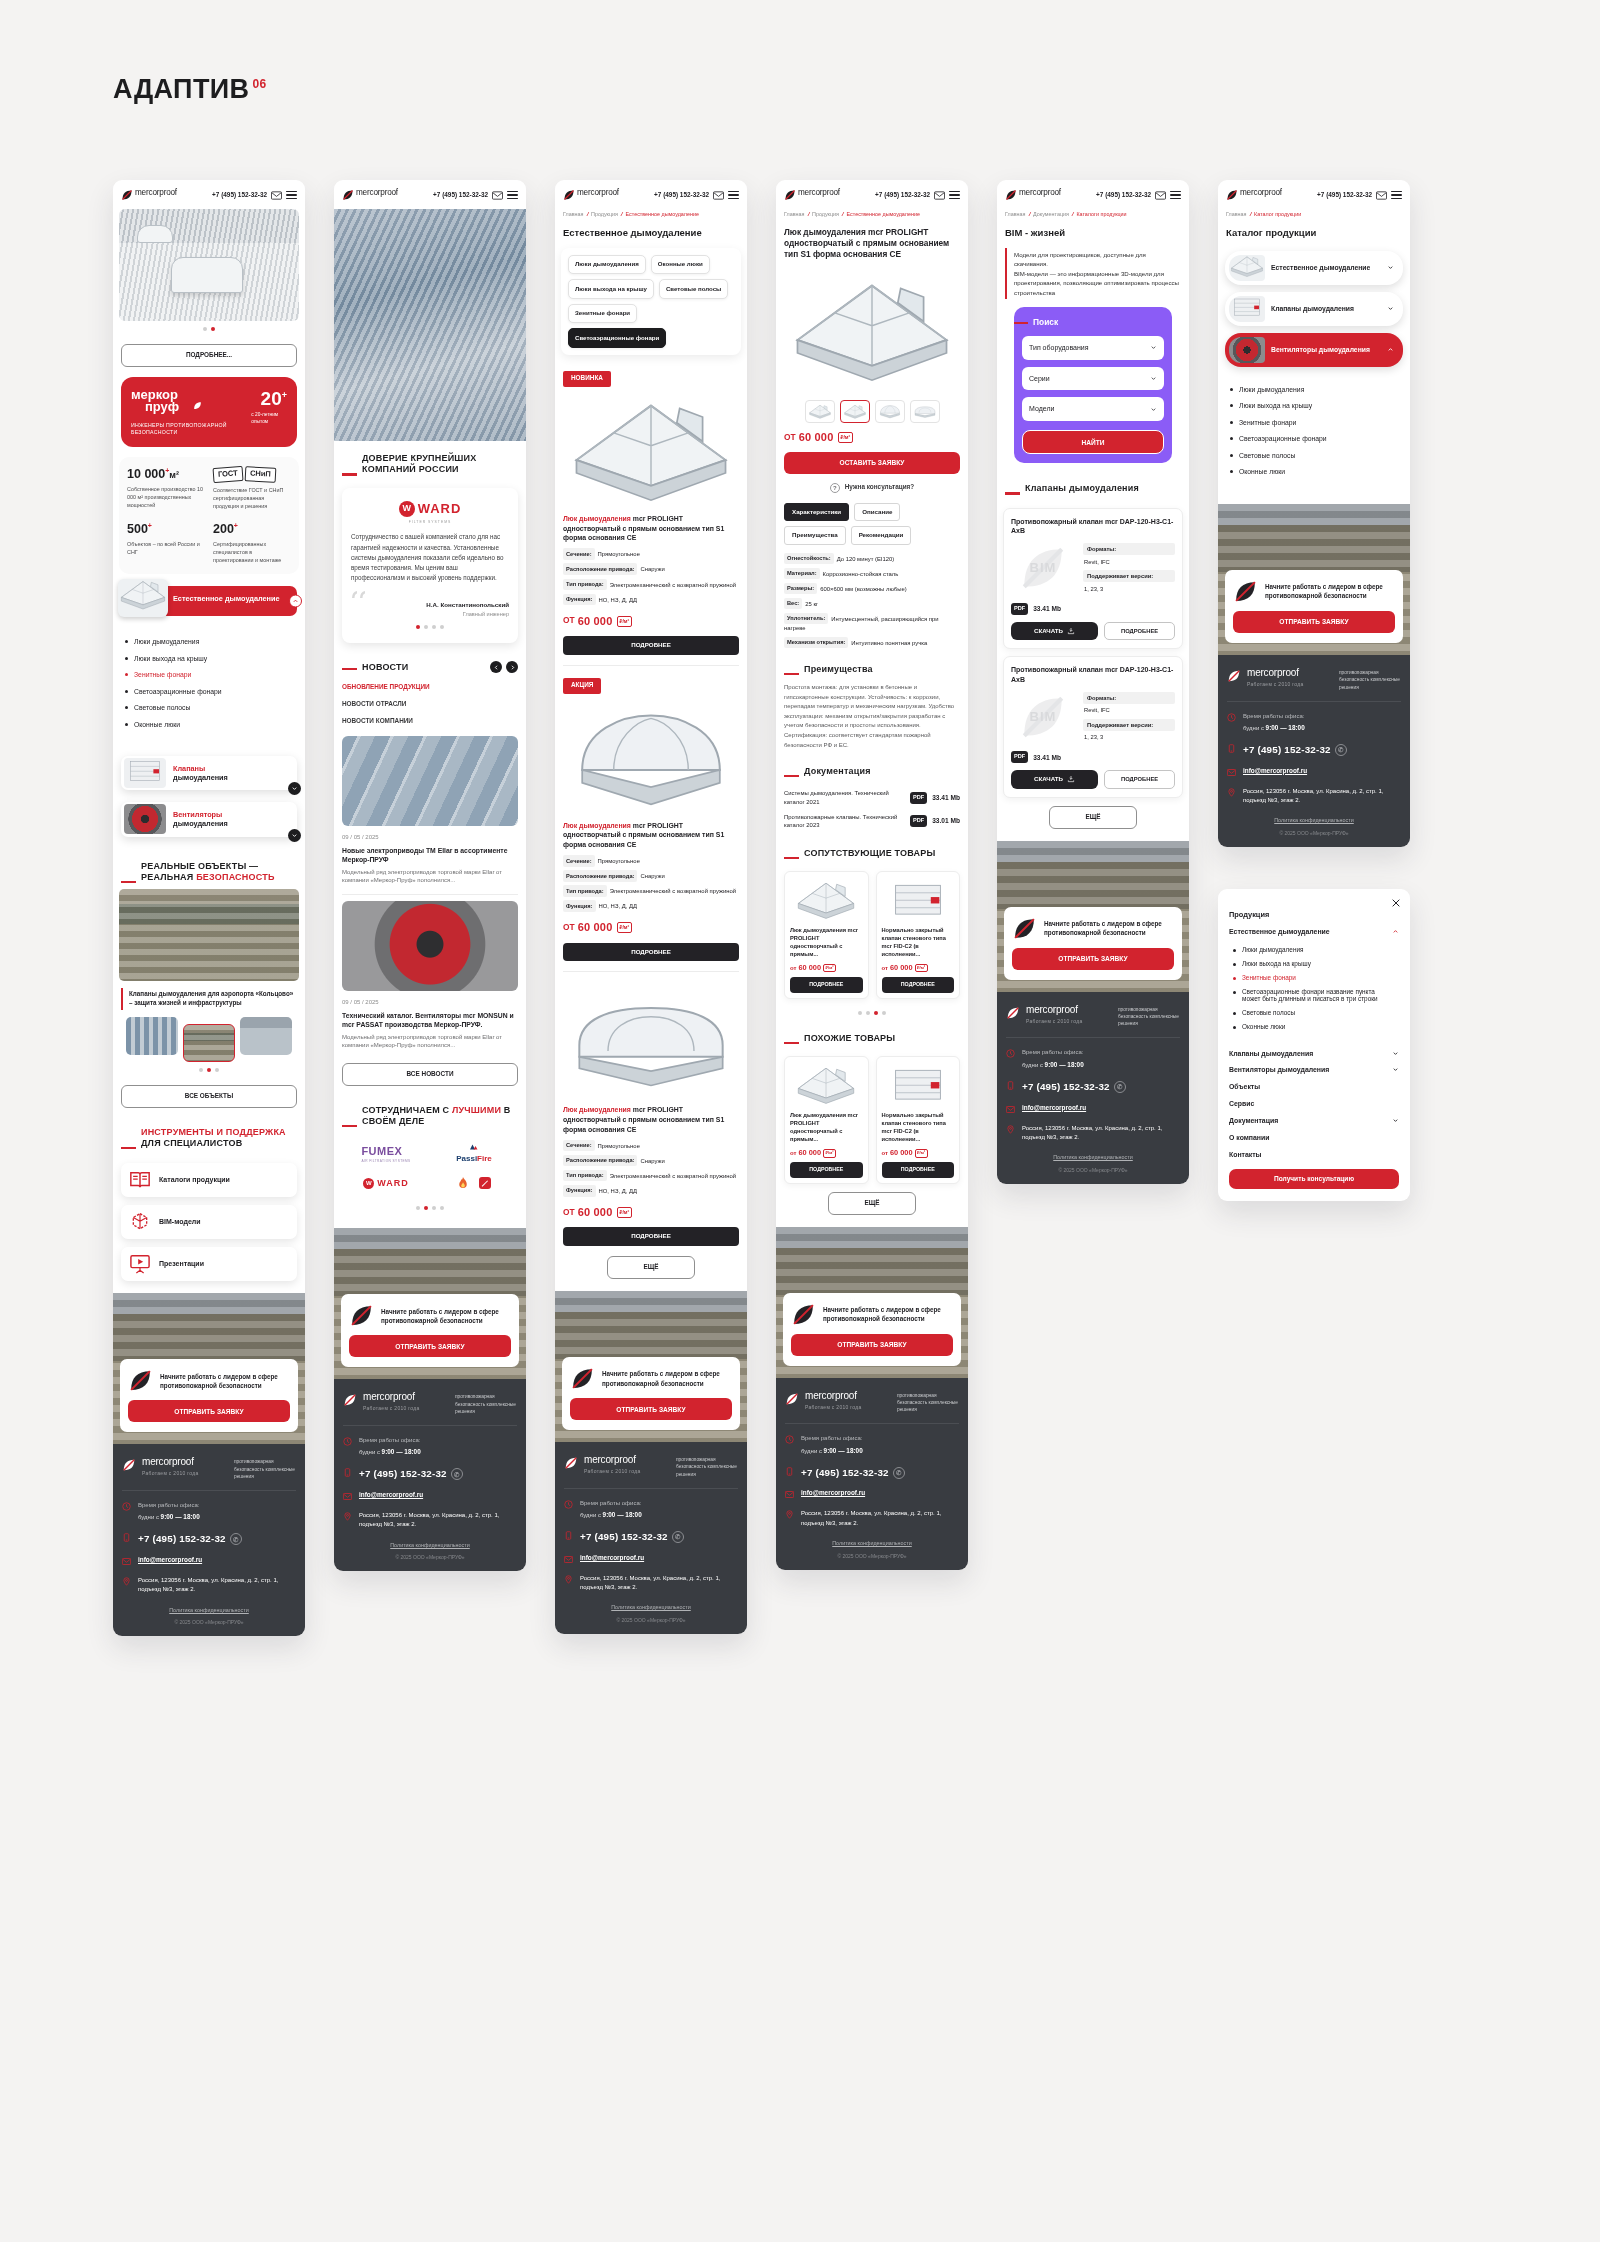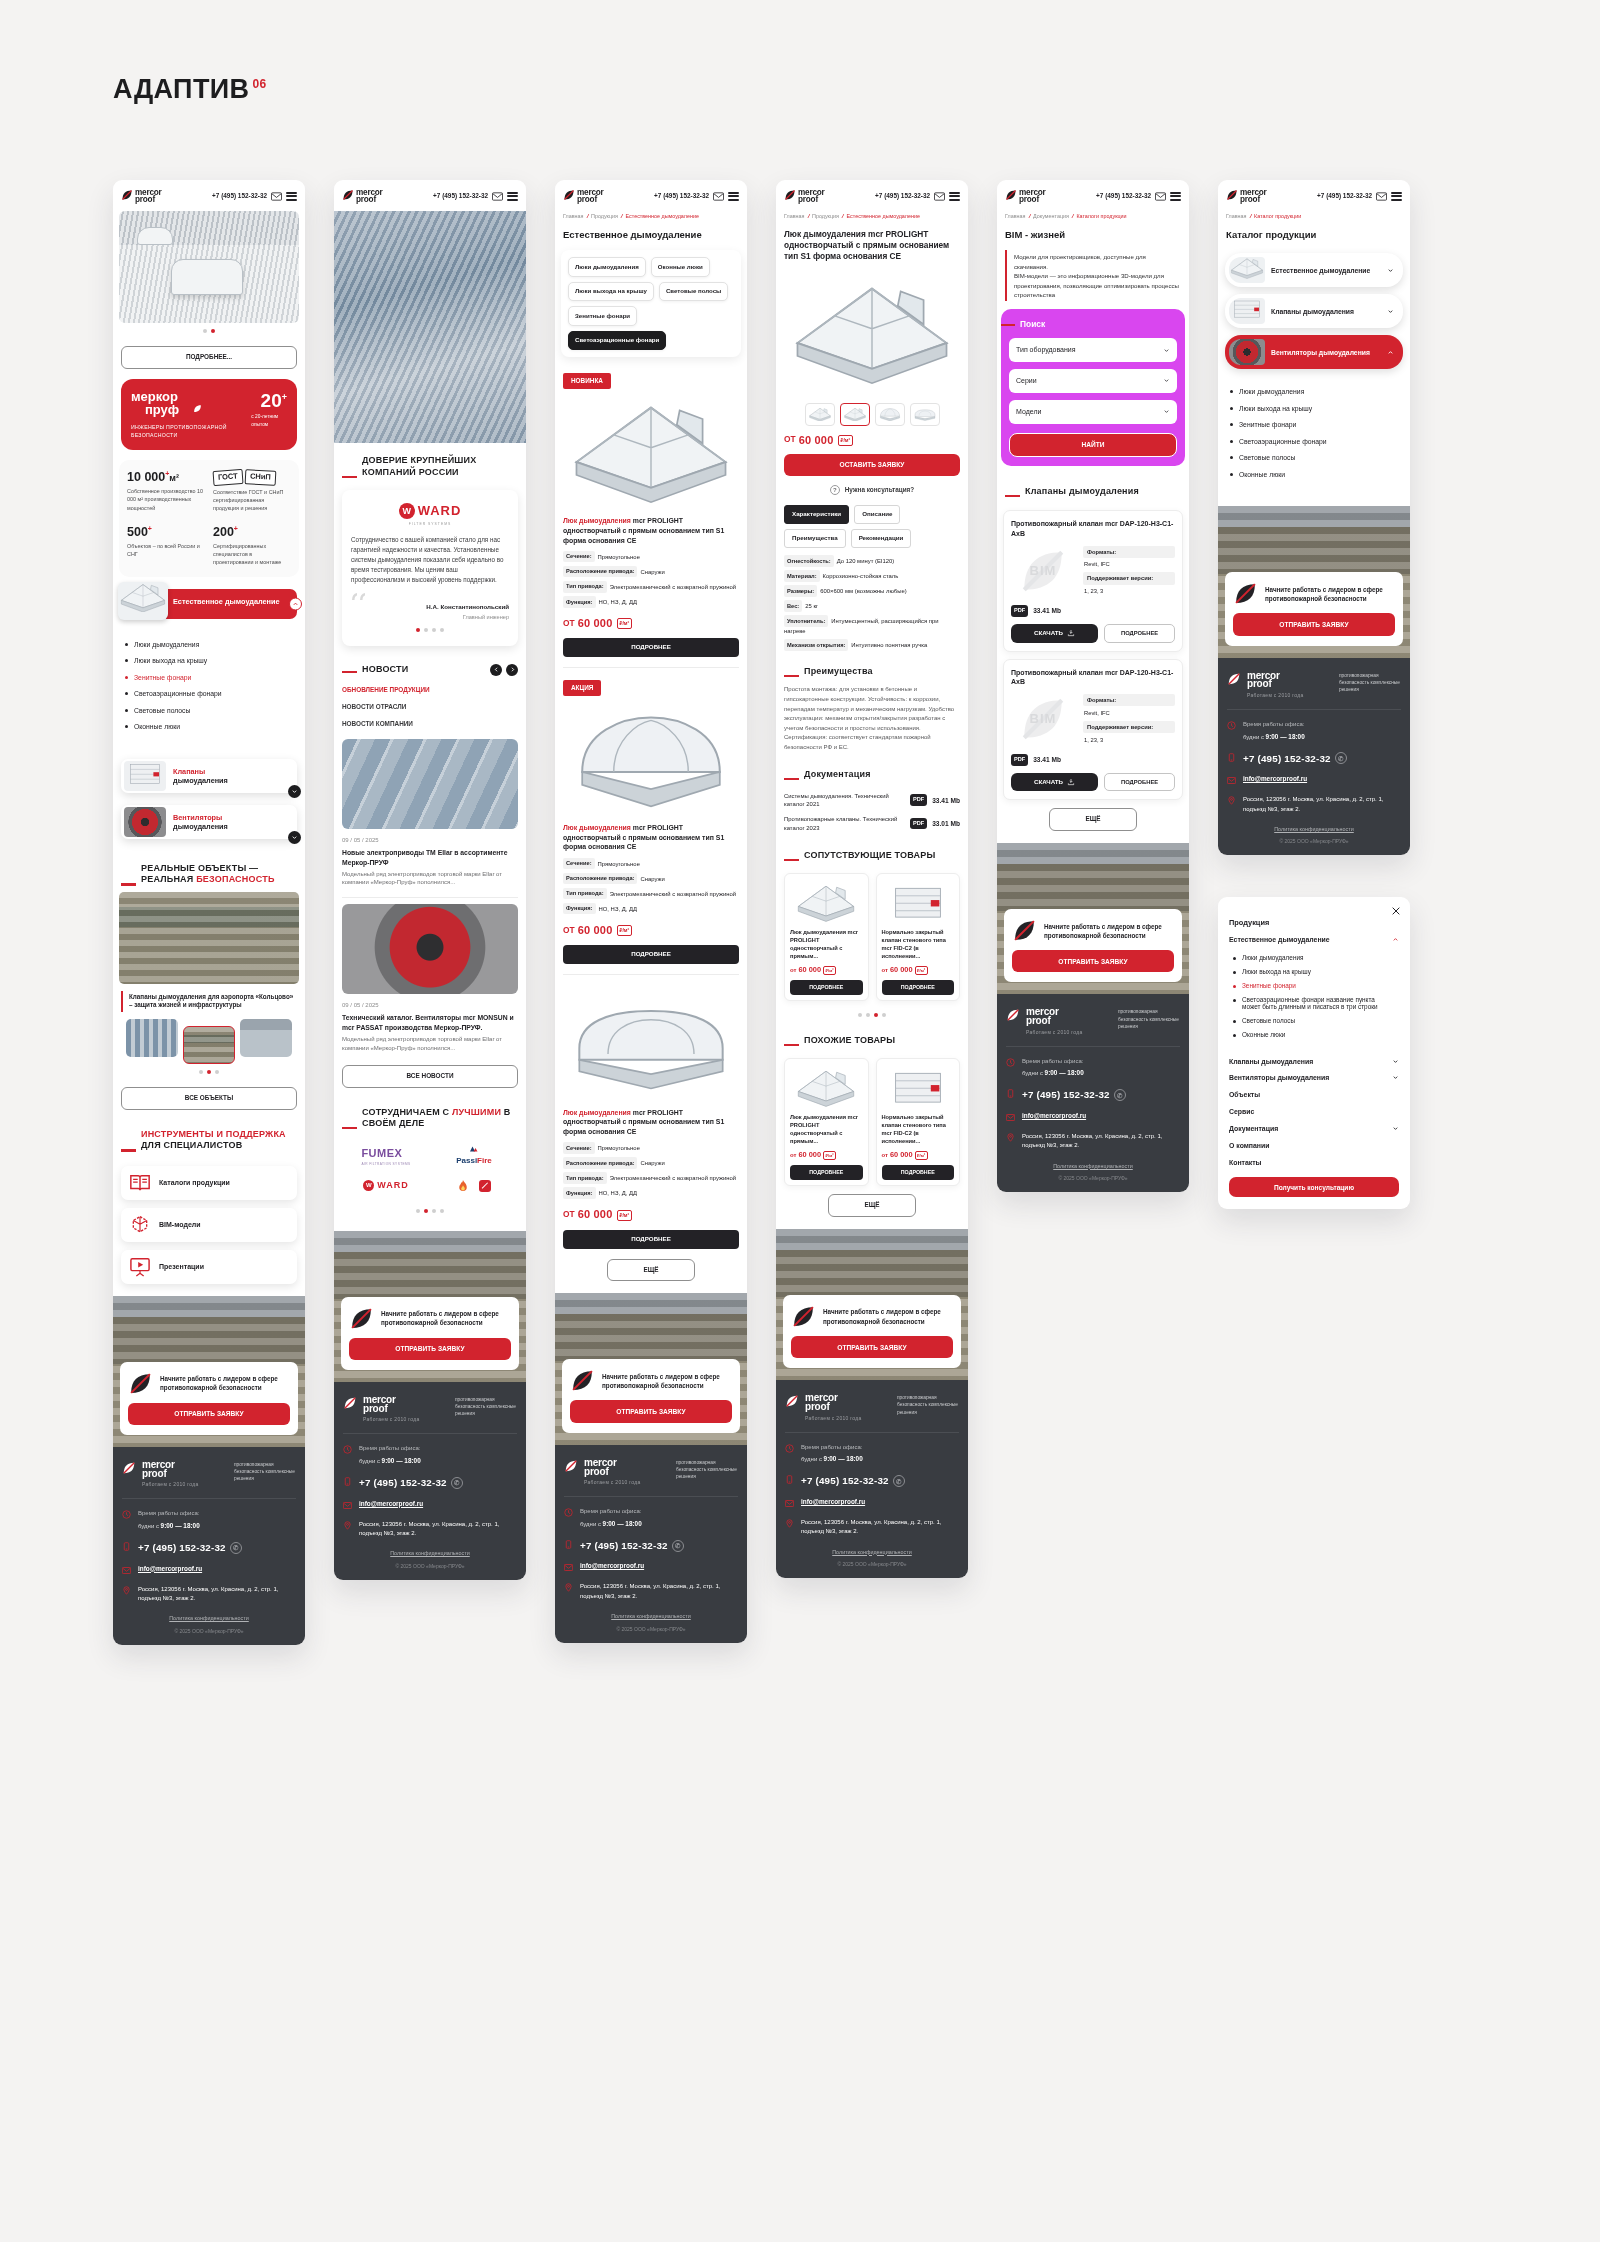--- a/index.html
+++ b/index.html
@@ -8,21 +8,21 @@
 svg{display:block}
 .page-title{position:absolute;left:113px;top:74px;font-size:27px;font-weight:bold;color:#1d1d1f;letter-spacing:.4px}
 .page-title sup{color:#d2232e;font-size:12px;margin-left:3px}
 .cols{position:absolute;left:113px;top:180px;display:flex;gap:29px;align-items:flex-start}
 .col{width:192px;display:flex;flex-direction:column;gap:42px}
 .phone{width:192px;background:#fff;border-radius:9px;box-shadow:0 12px 28px rgba(45,45,60,.12);overflow:hidden;font-size:7px;line-height:1.4}
 
 .hd{display:flex;align-items:center;gap:4px;padding:9px 8px 8px}
 .logo{display:flex;gap:2px;align-items:flex-start}
 .leaf{width:12px;height:12px;color:#1d1d1f}
-.logotxt{display:flex;flex-direction:column;align-items:flex-start;font-weight:bold;font-size:8.2px;line-height:.88;letter-spacing:-.2px;color:#1d1d1f}
+.logotxt{display:flex;flex-direction:row;align-items:flex-start;font-weight:normal;font-size:8.2px;line-height:.88;letter-spacing:-.2px;color:#1d1d1f}
 .tel{margin-left:auto;font-size:6.4px;font-weight:bold;white-space:nowrap}
 .mailic{width:11px;height:9px;color:#232226;flex:none}
 .burger{display:flex;flex-direction:column;gap:1.8px;width:11px;flex:none}
 .burger i{display:block;height:1.7px;background:#232226;border-radius:1px}
 
 .bc{padding:2px 8px 4px;font-size:5.4px;color:#8d8d8d;display:flex;flex-wrap:wrap;gap:3px;align-items:center}
 .bc .sep{color:#d2232e;transform:skewX(-18deg);font-weight:bold}
 .bc .last{color:#d2232e}
 .h2{padding:3px 8px 5px;font-size:9.5px;font-weight:bold;color:#1d1d1f}
 
@@ -195,21 +195,21 @@
 .mimg{height:46px;display:flex;align-items:center;justify-content:center}
 .mimg svg{width:64px;height:auto}
 .mt{font-size:5.7px;font-weight:bold;line-height:1.4;min-height:32px}
 .mprice{display:flex;align-items:center;gap:2px}
 .mprice .pre{color:#d2232e;font-weight:bold;font-size:6px}
 .mprice .val{color:#d2232e;font-weight:bold;font-size:7.4px}
 .mprice .unit{border:1px solid #d2232e;color:#d2232e;font-size:4.2px;padding:.5px 1.5px;border-radius:2px;font-weight:bold}
 .mini .btn-dark{font-size:5.3px;padding:4px 2px}
 
 .intro{border-left:2px solid #d2232e;margin:4px 8px 6px;padding:2px 0 2px 7px;font-size:6.1px;line-height:1.55;color:#2e2e30}
-.search{background:#d946ef;border-radius:10px;margin:8px 4px;padding:10px 8px 9px;color:#fff}
+.search{background:#8b5cf6;border-radius:10px;margin:8px 17px;padding:10px 8px 9px;color:#fff}
 .search .st{display:flex;gap:5px;align-items:center;font-size:8.4px;font-weight:bold;margin-bottom:4px}
 .search .dash{width:14px;height:2.2px;background:#d2232e;margin-left:-8px}
 .sel{background:#fff;border-radius:6px;display:flex;justify-content:space-between;align-items:center;padding:7px;font-size:7px;margin-top:7px;color:#232226}
 .sel .chev{color:#232226}
 .search .btn-red{margin-top:9px;border:1.5px solid #fff;border-radius:8px}
 .bcard{border:1px solid #ededed;border-radius:7px;margin:7px 6px;padding:8px 7px;box-shadow:0 2px 7px rgba(0,0,0,.06);background:#fff}
 .bt{font-weight:bold;font-size:7px;line-height:1.4}
 .brow{display:flex;gap:8px;margin-top:7px}
 .bimwm{width:64px;height:50px;position:relative;display:flex;align-items:center;justify-content:center;flex:none}
 .bimwm svg{position:absolute;inset:0;width:100%;height:100%;color:#ededee}

